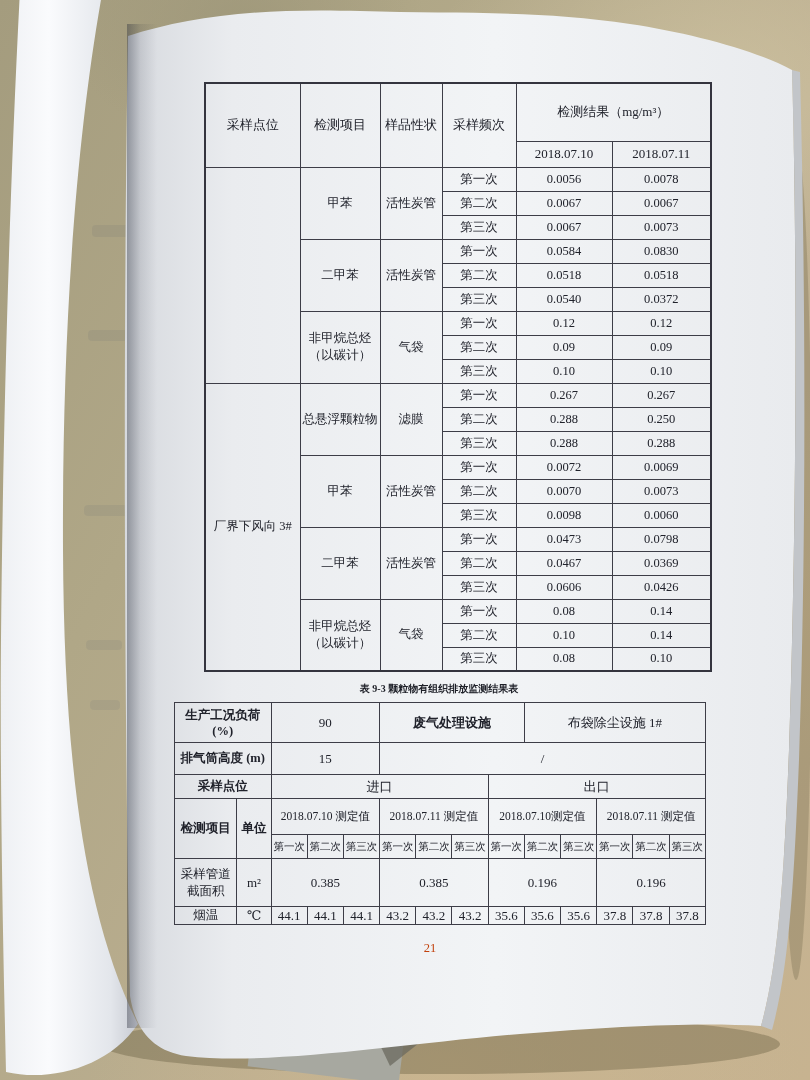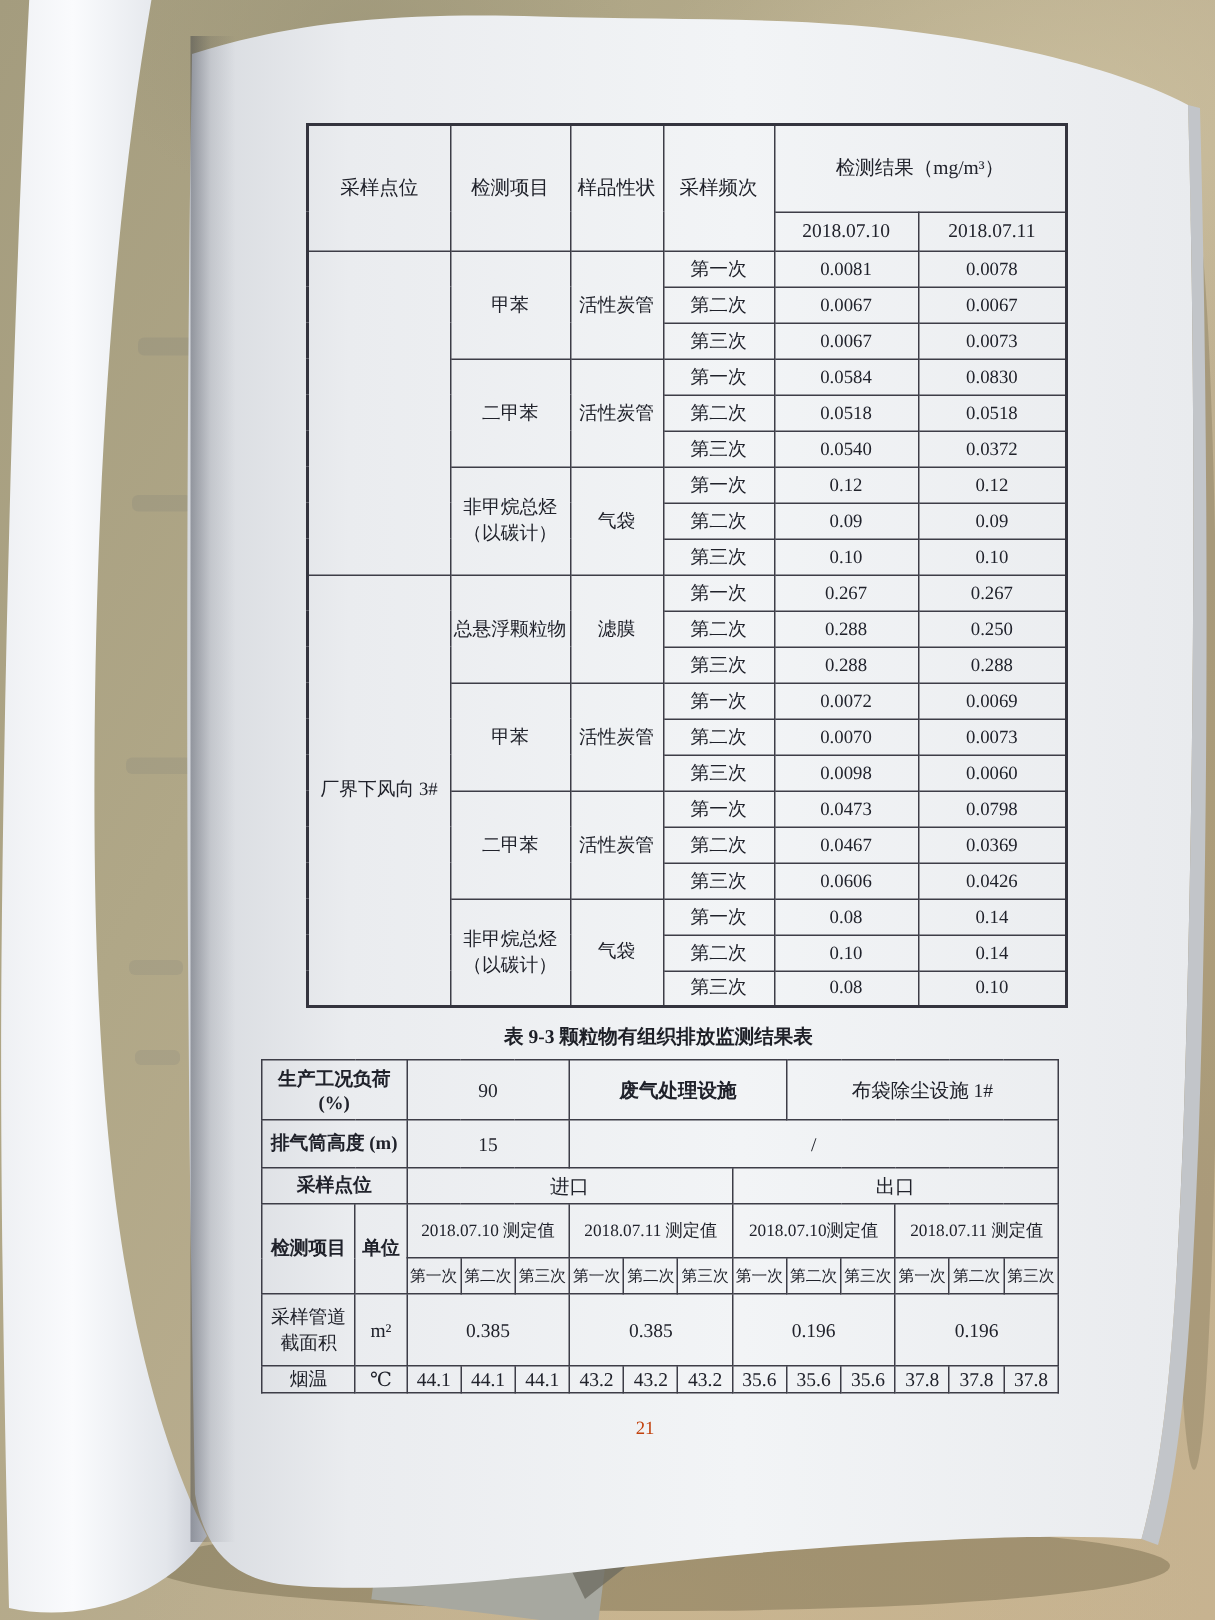--- a/index.html
+++ b/index.html
@@ -22,21 +22,21 @@
   td,th{
     border:1px solid #3d3d47;text-align:center;vertical-align:middle;
     padding:0 2px;font-weight:normal;overflow:hidden;
   }
   .t1{margin-left:54px;width:506px;font-size:12.5px;border:2px solid #34343e;}
   .t1 .hrow1{height:58px;}
   .t1 .hrow2{height:26px;}
   .t1 tbody tr{height:24px;}
   .t1 th{font-weight:normal;font-size:13px;}
   .t1 .date{font-weight:normal;font-size:13px;}
-  .t2-title{width:530px;margin:10px 0 6px 24px;text-align:center;font-weight:bold;font-size:13px;color:#1d1f27;}
+  .t2-title{width:530px;margin:10px 0 6px 24px;text-align:center;font-weight:bold;font-size:10px;color:#1d1f27;}
   .t2{margin-left:24px;width:532px;font-size:13px;border:1px solid #be185d;}
   .t2 .bold{font-weight:bold;}
   .t2 .rowA{height:40px;}
   .t2 .rowB{height:32px;}
   .t2 .rowC{height:24px;}
   .t2 .rowD{height:36px;}
   .t2 .rowD td{font-size:11.5px;}
   .t2 .rowE{height:24px;}
   .t2 .rowE td{font-size:10.5px;padding:0 1px;}
   .t2 .rowF{height:48px;}
@@ -119,21 +119,21 @@
           <td class="date">2018.07.10</td>
           <td class="date">2018.07.11</td>
         </tr>
       </thead>
       <tbody>
         <tr>
           <td rowspan="9"></td>
           <td rowspan="3">甲苯</td>
           <td rowspan="3">活性炭管</td>
           <td>第一次</td>
-          <td>0.0081</td>
+          <td>0.0056</td>
           <td>0.0078</td>
         </tr>
         <tr>
           <td>第二次</td>
           <td>0.0067</td>
           <td>0.0067</td>
         </tr>
         <tr>
           <td>第三次</td>
           <td>0.0067</td>

